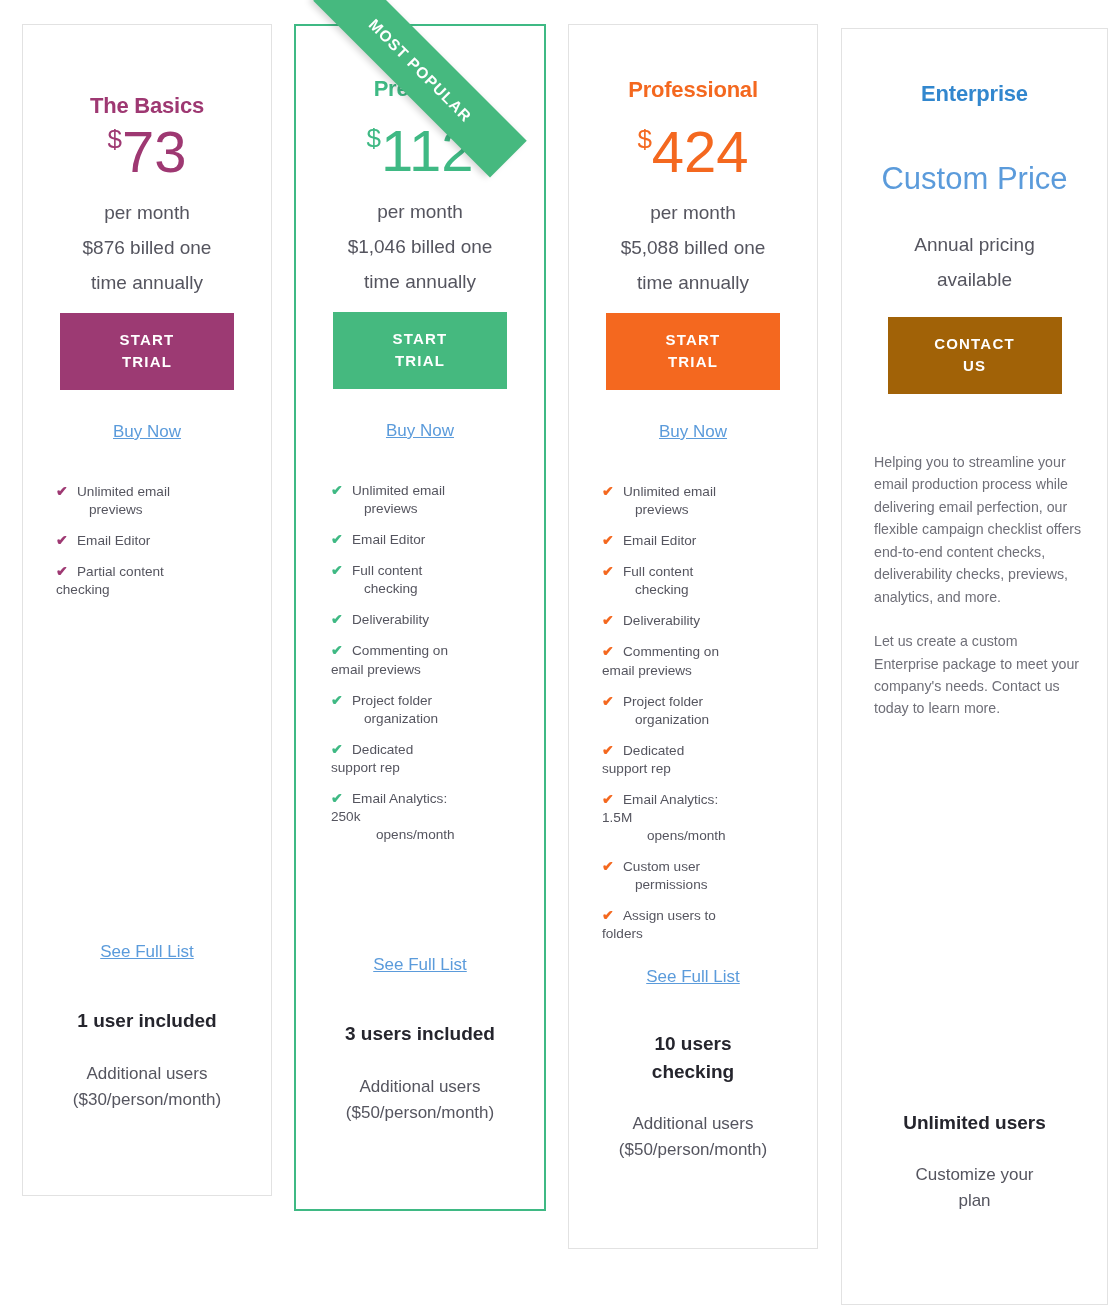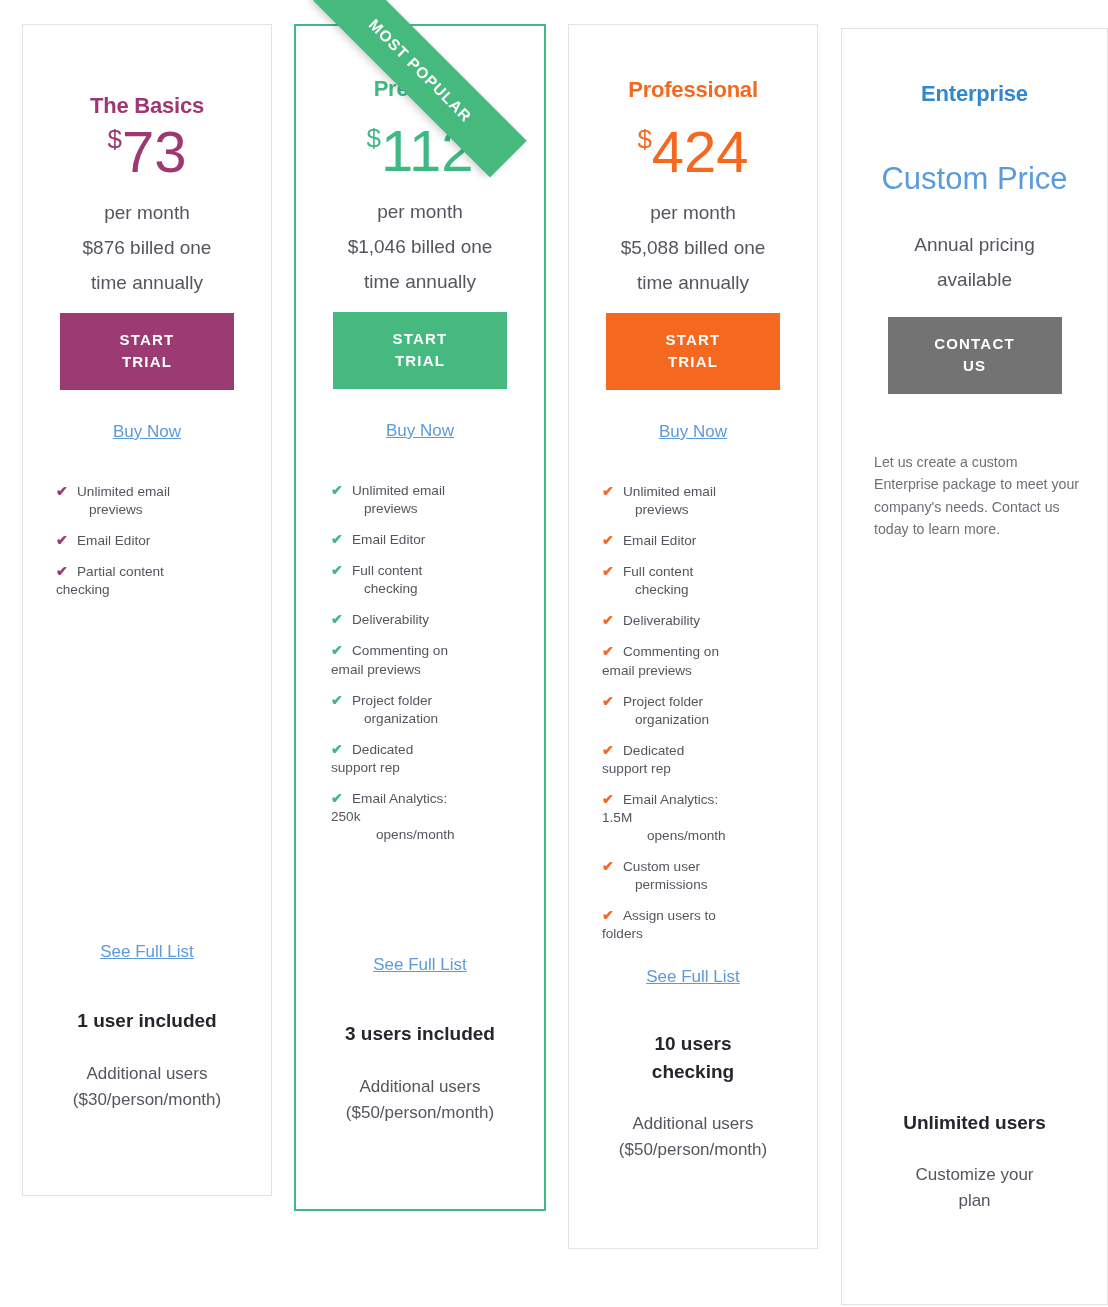--- a/index.html
+++ b/index.html
@@ -122,21 +122,21 @@
     font-size: 15px;
     font-weight: 700;
     letter-spacing: 1.2px;
     line-height: 1.45;
     cursor: pointer;
     text-align: center;
   }
   .cta.basics       { background: #9c3a73; }
   .cta.premium      { background: #45b97f; }
   .cta.professional { background: #f4681f; }
-  .cta.enterprise   { background: #737373; }
+  .cta.enterprise   { background: #a16207; }
   .cta span { display: block; }
 
   
   .buy-now, .see-full {
     display: inline-block;
     color: #5b9bdb;
     text-decoration: underline;
     font-size: 17px;
     cursor: pointer;
   }
@@ -350,20 +350,21 @@
       <div>Annual pricing</div>
       <div>available</div>
     </div>
     <div class="blk" style="top:288px;">
       <button class="cta enterprise">
         <span>CONTACT</span>
         <span>US</span>
       </button>
     </div>
     <div class="blk ent-copy" style="top:422px; padding:0 22px 0 32px;">
+      <p>Helping you to streamline your email production process while delivering email perfection, our flexible campaign checklist offers end-to-end content checks, deliverability checks, previews, analytics, and more.</p>
       <p>Let us create a custom Enterprise package to meet your company's needs. Contact us today to learn more.</p>
     </div>
     <div class="blk users-included" style="top:1080px;">Unlimited users</div>
     <div class="blk users-extra" style="top:1133px;">
       <div>Customize your</div>
       <div>plan</div>
     </div>
   </div>
 
 </div>

